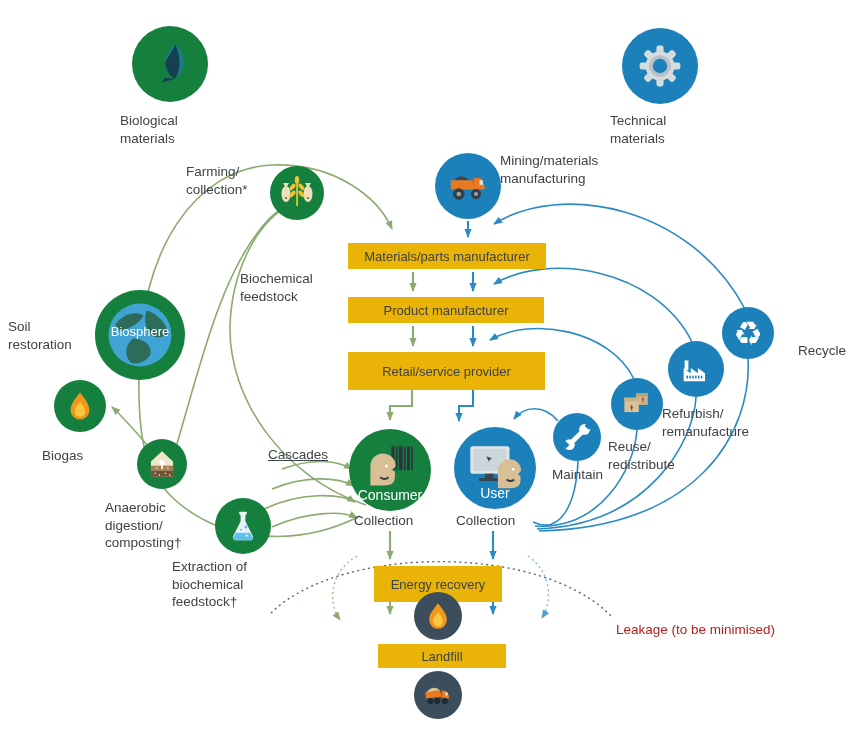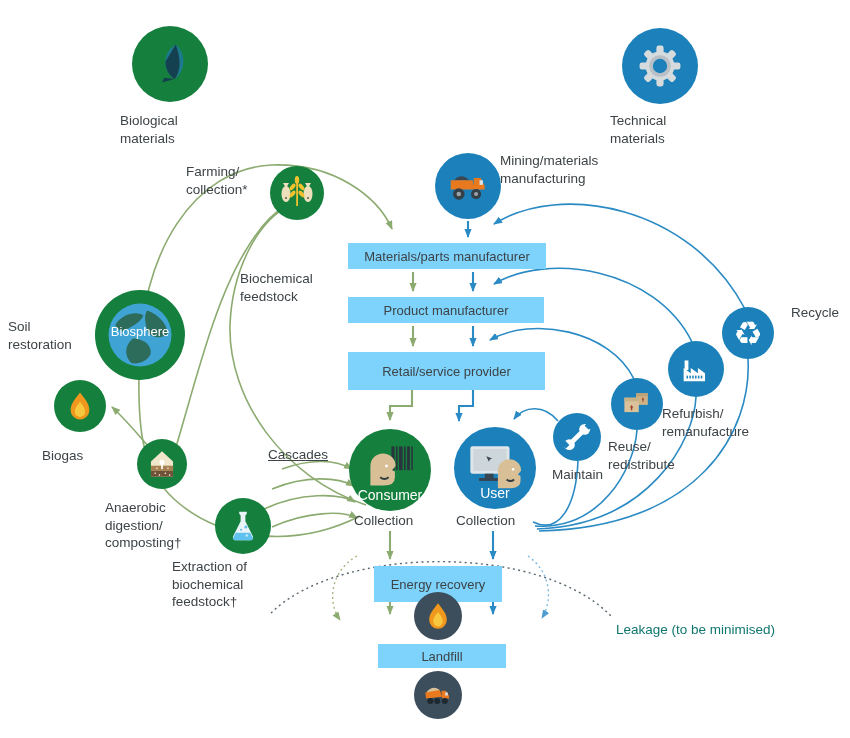--- a/index.html
+++ b/index.html
@@ -3,26 +3,26 @@
 <meta charset="utf-8">
 <style>
   html,body{margin:0;padding:0;background:#ffffff;}
   .canvas{position:relative;width:850px;height:738px;background:#ffffff;overflow:hidden;
           font-family:"Liberation Sans", sans-serif;}
   svg.layer{position:absolute;left:0;top:0;z-index:1;}
   .circle{position:absolute;border-radius:50%;z-index:2;display:flex;align-items:center;justify-content:center;}
   .sage{background:#15803d;}
   .blue{background:#1c81ba;}
   .slate{background:#3c4d5c;}
-  .box{position:absolute;z-index:2;background:#7dd3fc;color:#3d4347;font-size:13px;
+  .box{position:absolute;z-index:2;background:#eab308;color:#3d4347;font-size:13px;
        display:flex;align-items:center;justify-content:center;white-space:nowrap;}
   .lbl{position:absolute;z-index:3;color:#3d4347;font-size:13.5px;line-height:1.3;white-space:nowrap;}
   .lbl .ln{display:block;}
   .inlbl{position:absolute;z-index:4;color:#ffffff;font-size:13px;text-align:center;width:100%;}
-  .leak{color:#0f766e;}
+  .leak{color:#b91c1c;}
   .icon-svg{display:block;}
 </style>
 </head>
 <body>
 
 <div class="canvas">
 
   <svg class="layer" width="850" height="738" viewBox="0 0 850 738">
     <defs>
       <marker id="ag" markerUnits="userSpaceOnUse" markerWidth="10" markerHeight="9" refX="8" refY="3.6" orient="auto">
@@ -303,21 +303,21 @@
   <div class="lbl" style="left:662px;top:405px;width:104px;">
     <span class="ln">Refurbish/</span>
     <span class="ln">remanufacture</span>
   </div>
 
   <div class="circle blue" style="left:722px;top:307px;width:52px;height:52px;">
     <svg class="icon-svg" width="44" height="44" viewBox="0 0 40 40">
       <text x="20" y="31" text-anchor="middle" font-size="30" fill="#ffffff" font-family="DejaVu Sans, sans-serif">♻</text>
     </svg>
   </div>
-  <div class="lbl" style="left:784px;top:304px;width:62px;text-align:center;">Recycle</div>
+  <div class="lbl" style="left:784px;top:342px;width:62px;text-align:right;">Recycle</div>
 
   <div class="box" style="left:348px;top:243px;width:198px;height:26px;">Materials/parts manufacturer</div>
   <div class="box" style="left:348px;top:297px;width:196px;height:26px;">Product manufacturer</div>
   <div class="box" style="left:348px;top:352px;width:197px;height:38px;">Retail/service provider</div>
 
   <div class="box" style="left:374px;top:566px;width:128px;height:36px;">Energy recovery</div>
 
   <div class="circle slate" style="left:414px;top:592px;width:48px;height:48px;">
     <svg class="icon-svg" width="32" height="32" viewBox="0 0 40 40">
       <path d="M20,4 C26,12 31,17 31,25 a11,11 0 1,1 -22,0 C9,17 14,12 20,4" fill="#f0971e"></path>

